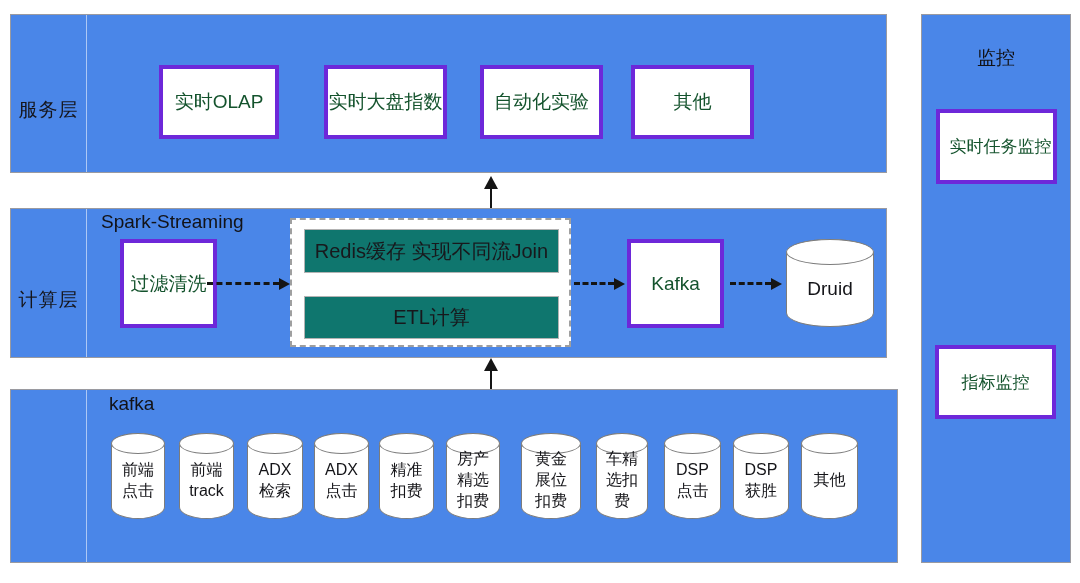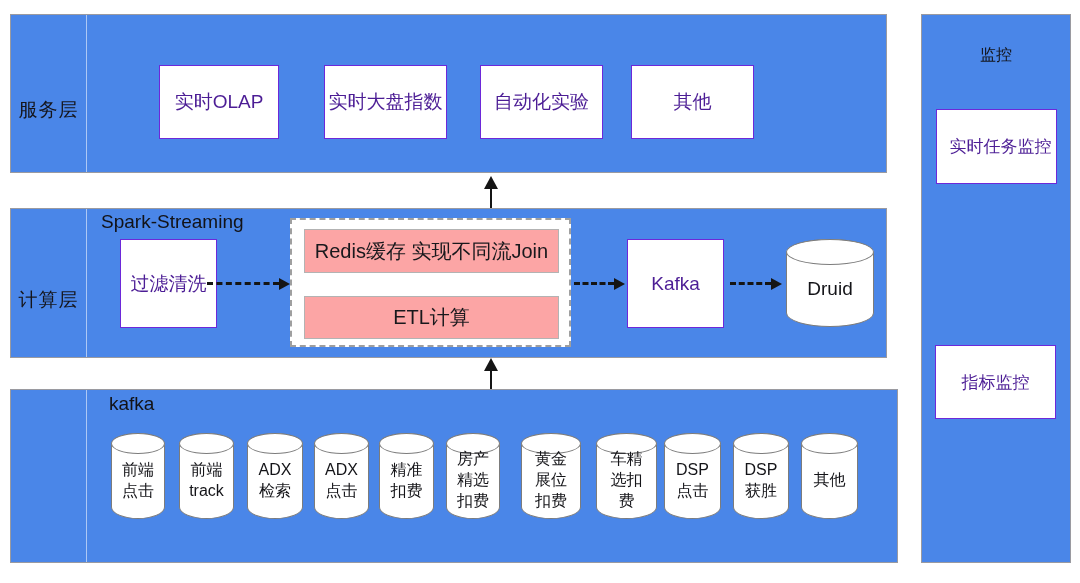--- a/index.html
+++ b/index.html
@@ -10,26 +10,26 @@
   .band {
     position:absolute; background:#4a86e8; border:1px solid #9a9aa0; box-sizing:border-box;
   }
   .band-label {
     position:absolute; left:0; top:0; bottom:0; width:75px;
     display:flex; align-items:center; justify-content:center;
     font-size:19px; color:#15151a; letter-spacing:1px;margin-top:33px;
   }
   .band-sep { position:absolute; left:75px; top:0; bottom:0; width:1px; background:rgba(255,255,255,0.55); }
   .wbox {
-    position:absolute; background:#ffffff; border:1px solid #6d28d9; box-sizing:border-box;
+    position:absolute; background:#ffffff; border:4px solid #6d28d9; box-sizing:border-box;
     display:flex; align-items:center; justify-content:center;
-    font-size:19px; color:#4c1d95; text-align:center;
+    font-size:19px; color:#14532d; text-align:center;
   }
   .ibox {
-    position:absolute; background:#fca5a5; border:1px solid #b3b3b3; box-sizing:border-box;
+    position:absolute; background:#0f766e; border:1px solid #b3b3b3; box-sizing:border-box;
     display:flex; align-items:center; justify-content:center;
     font-size:20px; color:#18181c; text-align:right;
   }
   .dashed-box {
     position:absolute; background:#ffffff; border:2px dashed #9f9f9f; box-sizing:border-box;
   }
   .free-label { position:absolute; font-size:19px; color:#121216; }
   
   .darrow { position:absolute; height:13px; display:flex; align-items:center; }
   .darrow-line { flex:1; border-top:3px dashed #151515; }
@@ -147,21 +147,21 @@
       <div class="cyl-label">房产
 精选
 扣费</div>
     </div>
     <div class="cyl" style="left:510px; width:60px;">
       <div class="cyl-top"></div>
       <div class="cyl-label">黄金
 展位
 扣费</div>
     </div>
-    <div class="cyl" style="left:585px; width:61px;">
+    <div class="cyl" style="left:585px; width:52px;">
       <div class="cyl-top"></div>
       <div class="cyl-label">车精
 选扣
 费</div>
     </div>
     <div class="cyl" style="left:653px; width:57px;">
       <div class="cyl-top"></div>
       <div class="cyl-label">DSP
 点击</div>
     </div>
@@ -170,21 +170,21 @@
       <div class="cyl-label">DSP
 获胜</div>
     </div>
     <div class="cyl" style="left:790px; width:57px;">
       <div class="cyl-top"></div>
       <div class="cyl-label">其他</div>
     </div>
   </section>
 
   <section class="band" style="left:921px; top:14px; width:150px; height:549px;">
-    <div class="free-label" style="left:0; right:0; top:30px; text-align:center; font-size:16px;">监控</div>
+    <div class="free-label" style="left:0; right:0; top:30px; text-align:center; font-size:19px;">监控</div>
     <div class="wbox" style="left:14px; top:94px; width:121px; height:75px; font-size:17px;padding-left:8px;">实时任务监控</div>
     <div class="wbox" style="left:13px; top:330px; width:121px; height:74px; font-size:17px;">指标监控</div>
   </section>
 
   <div class="varrow" style="left:484px; top:176px; height:32px;">
     <div class="varrow-head"></div>
     <div class="varrow-line"></div>
   </div>
   <div class="varrow" style="left:484px; top:358px; height:31px;">
     <div class="varrow-head"></div>

